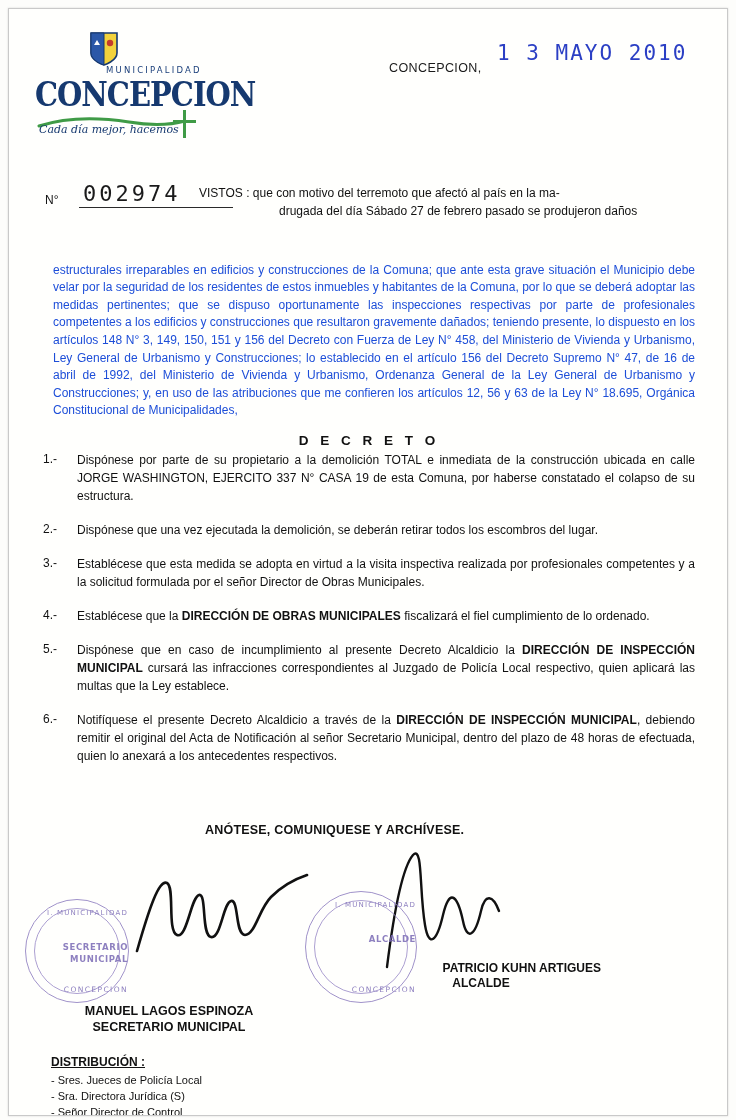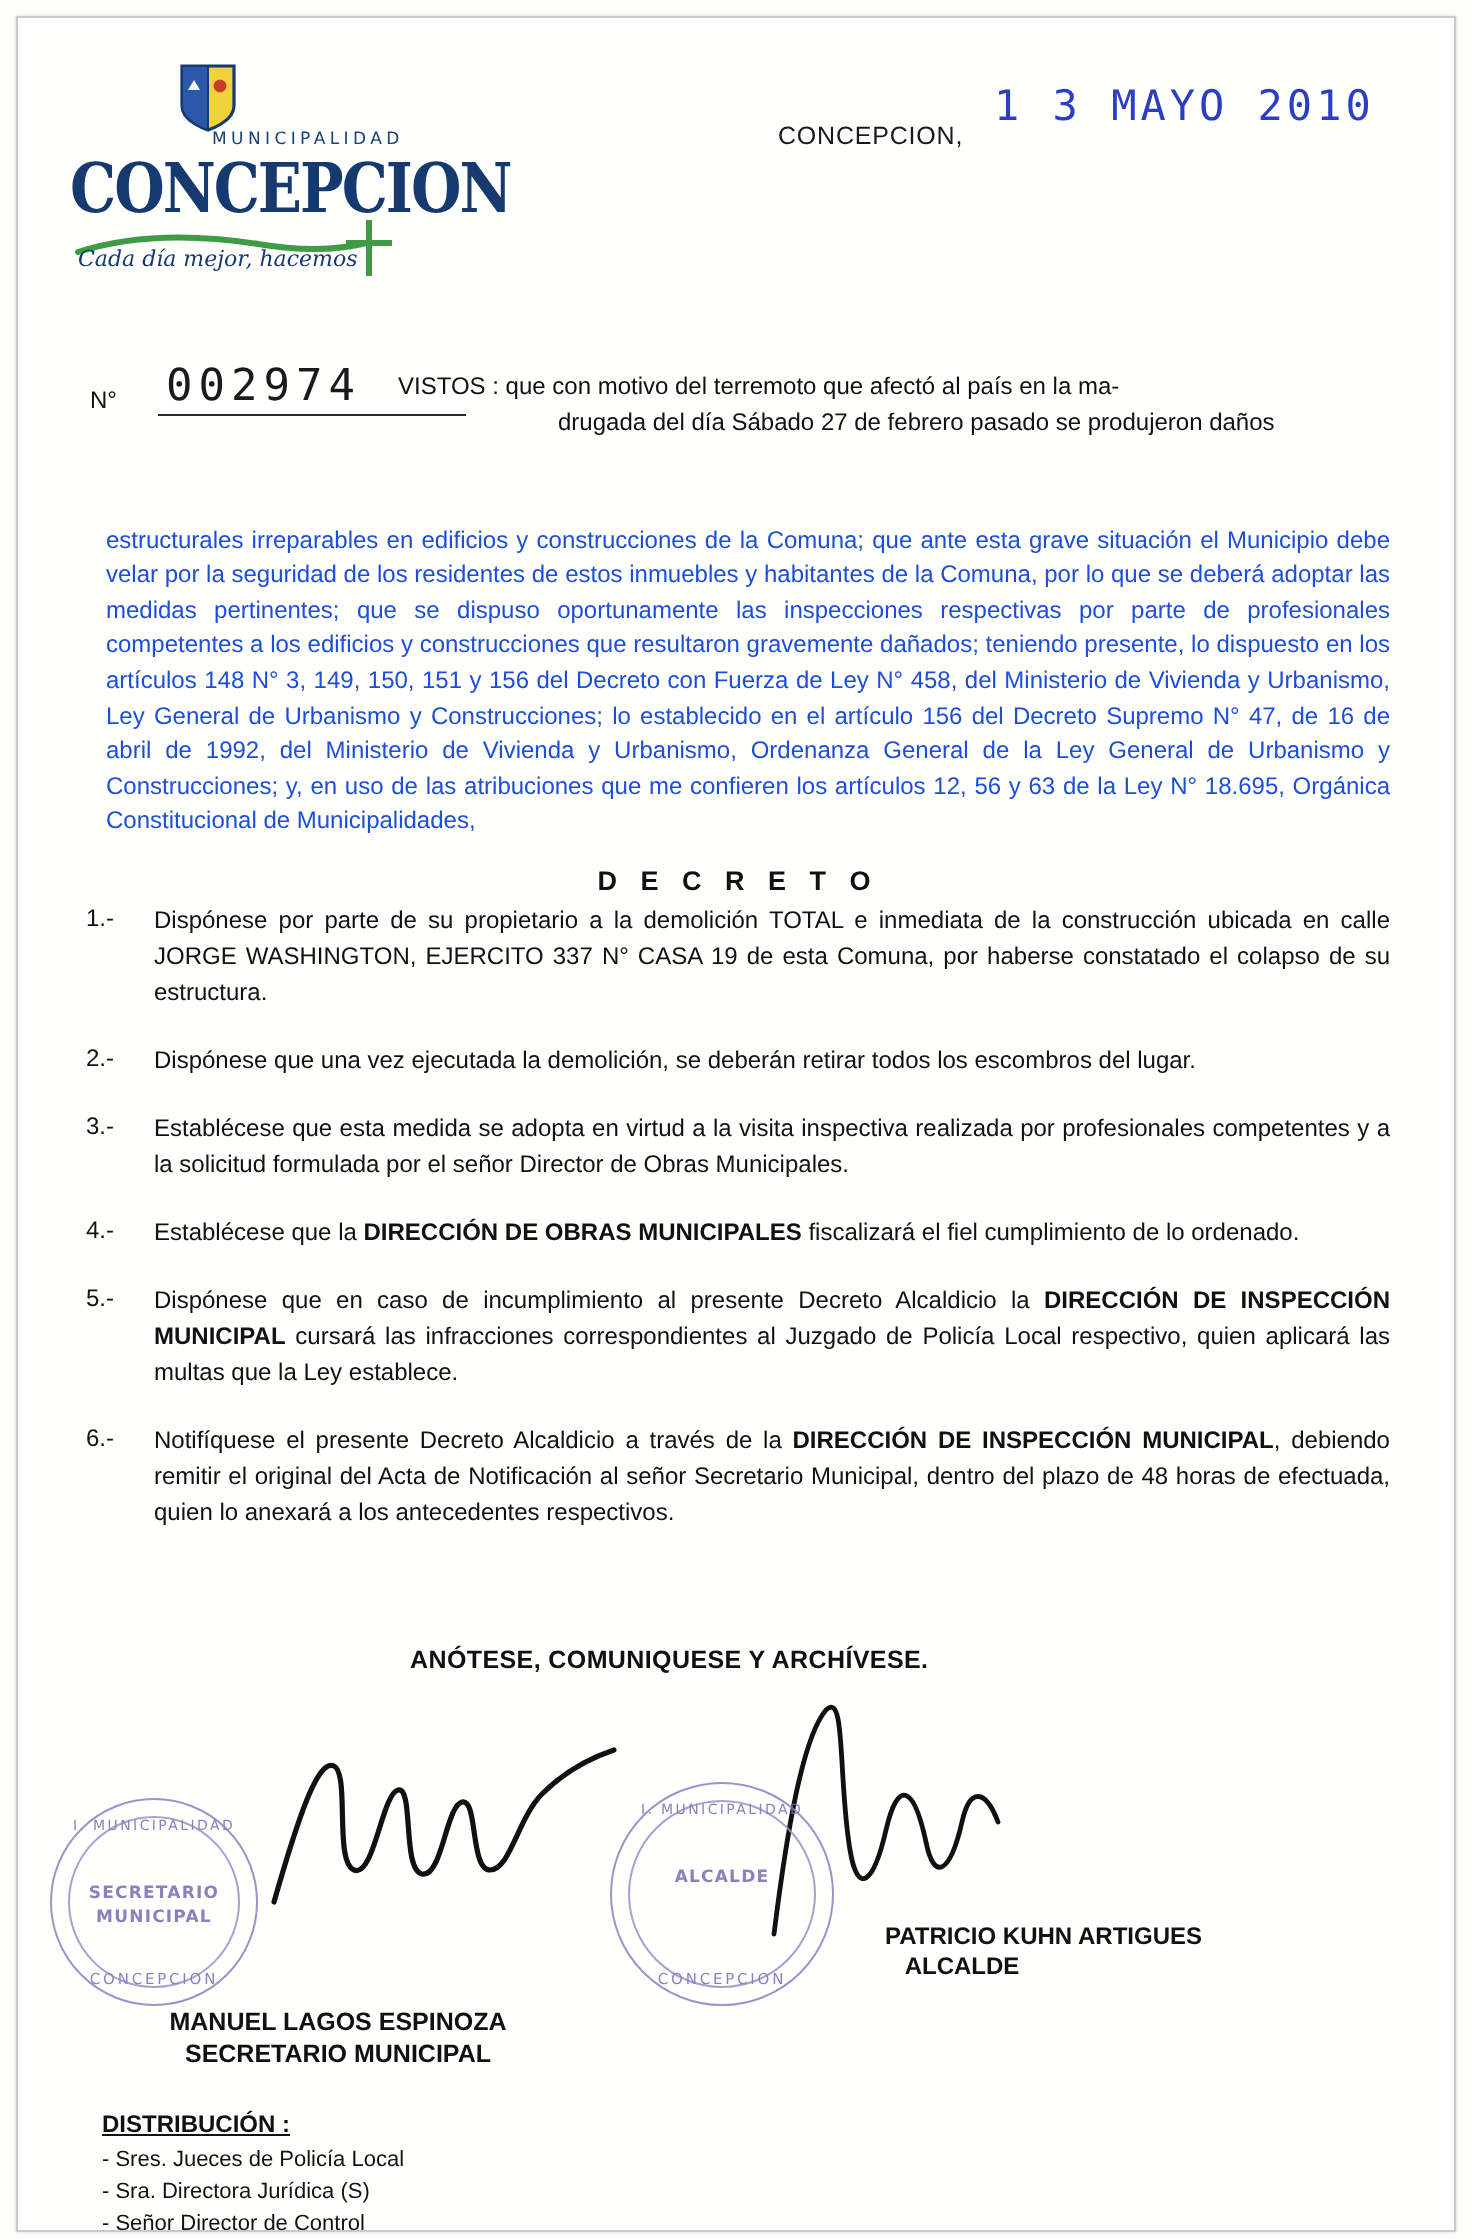--- a/index.html
+++ b/index.html
@@ -213,21 +213,21 @@
     position: absolute; left: 110px; top: 20px; width: 200px; height: 90px;
   }
   .sig-scribble-right {
     position: absolute; left: 330px; top: 0px; width: 170px; height: 120px;
   }
   .stamp {
     position: absolute;
     border: 1.6px solid #8f7fc0;
     border-radius: 50%;
     color: #7a6ab5;
-    text-align: center;
+    text-align: right;
     font-family: "DejaVu Sans", sans-serif;
     opacity: 0.85;
   }
   .stamp-left { left: 16px; top: 50px; width: 104px; height: 104px; }
   .stamp-right { left: 296px; top: 42px; width: 112px; height: 112px; }
   .stamp .t1 { position: absolute; left: 0; right: 0; top: 9px; font-size: 7px; letter-spacing: 1.2px; }
   .stamp .t2 { position: absolute; left: 0; right: 0; top: 42px; font-size: 8.5px; font-weight: bold; letter-spacing: 0.6px; }
   .stamp .t3 { position: absolute; left: 0; right: 0; top: 54px; font-size: 8.5px; font-weight: bold; letter-spacing: 0.6px; }
   .stamp .t4 { position: absolute; left: 0; right: 0; bottom: 8px; font-size: 7.5px; letter-spacing: 1.4px; }
   .stamp .inner {

